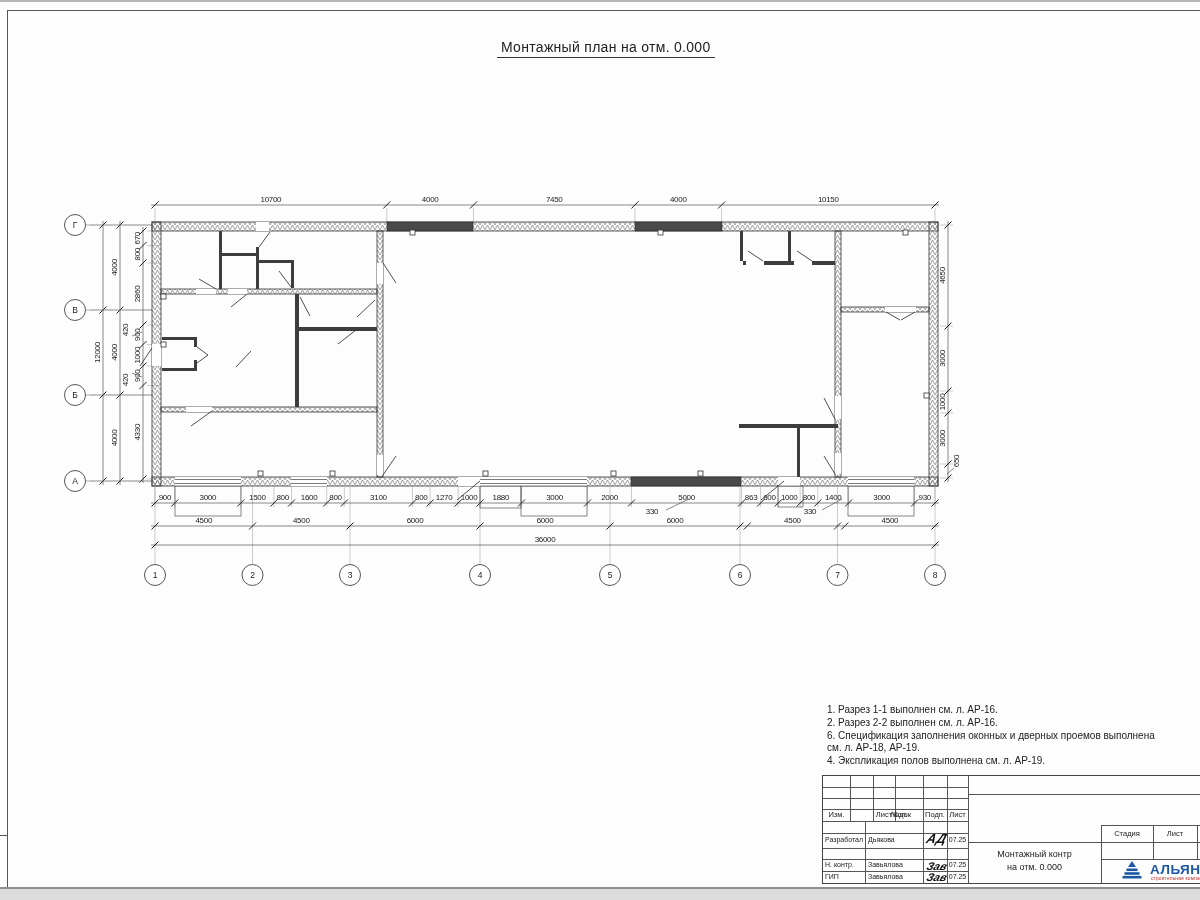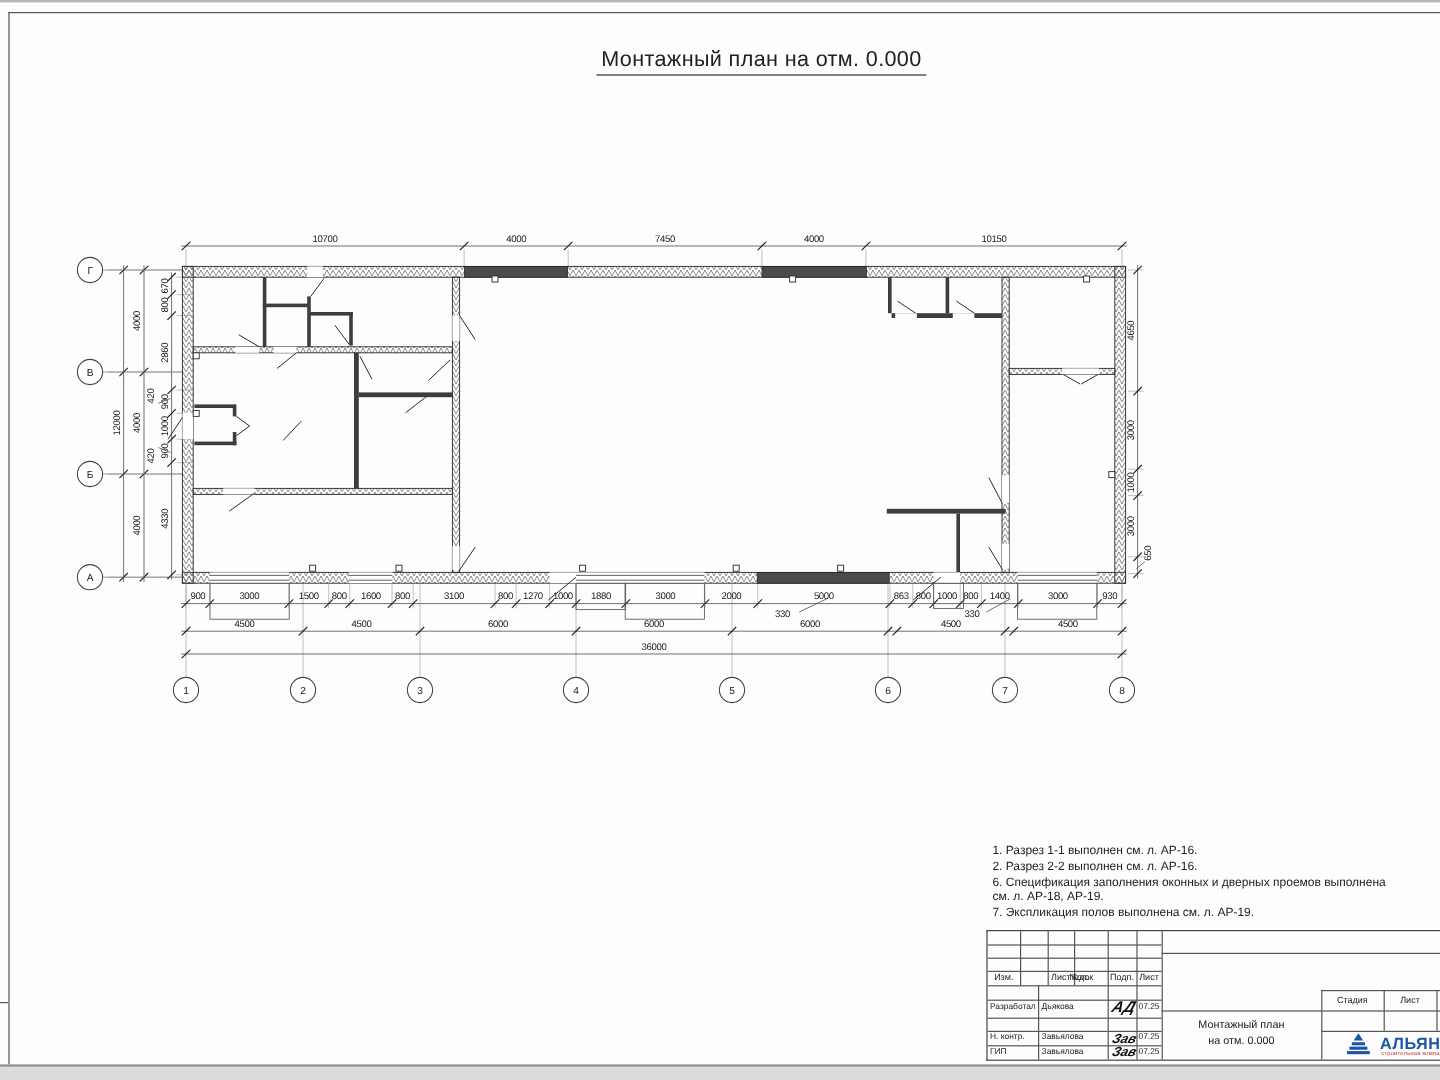--- a/index.html
+++ b/index.html
@@ -1,20 +1,20 @@
 <!DOCTYPE html>
 <html><head>
 <meta charset="utf-8">
 <style>
   html,body{margin:0;padding:0;background:#fff;}
   #page{position:relative;width:1200px;height:900px;background:#fdfdfd;overflow:hidden;
         font-family:"Liberation Sans",sans-serif;color:#1a1a1a;}
   .abs{position:absolute;}
   #plan-svg{position:absolute;left:0;top:0;}
-  #drawing-title{position:absolute;left:497px;top:39px;font-size:18px;color:#222;
+  #drawing-title{position:absolute;left:497px;top:39px;font-size:14px;color:#222;
      border-bottom:1px solid #333;padding:0 4px 2px 4px;letter-spacing:0.3px;white-space:nowrap;}
   #notes{position:absolute;left:827px;top:704px;font-size:10px;line-height:12.8px;color:#222;white-space:nowrap;}
   
   #titleblock{position:absolute;left:822px;top:775px;width:420px;height:107px;
       border-left:1px solid #444;border-top:1px solid #444;border-bottom:1px solid #444;font-size:7.5px;color:#222;}
   .tbl-line-h{position:absolute;height:1px;background:#555;}
   .tbl-line-v{position:absolute;width:1px;background:#555;}
   .tbl-cell{position:absolute;white-space:nowrap;overflow:visible;}
   .tbl-center{text-align:center;}
   .sig{font-style:italic;font-weight:bold;transform:skewX(-18deg);font-size:11px;color:#111;}
@@ -352,21 +352,21 @@
         <line x1="784" y1="481" x2="761" y2="500" stroke="#222" stroke-width="0.8"></line>
         <line x1="212" y1="411" x2="191" y2="426" stroke="#222" stroke-width="0.8"></line>
       </g>
   </svg>
 
   <div id="notes">
     <div>1. Разрез 1-1 выполнен см. л. АР-16.</div>
     <div>2. Разрез 2-2 выполнен см. л. АР-16.</div>
     <div>6. Спецификация заполнения оконных и дверных проемов выполнена</div>
     <div>см. л. АР-18, АР-19.</div>
-    <div>7. Экспликация полов выполнена см. л. АР-19.</div>
+    <div>4. Экспликация полов выполнена см. л. АР-19.</div>
   </div>
 
   <div id="titleblock">
 
     <div class="tbl-line-h" style="left:0;width:145px;top:11px;"></div>
     <div class="tbl-line-h" style="left:0;width:145px;top:22px;"></div>
     <div class="tbl-line-h" style="left:0;width:145px;top:33px;"></div>
     <div class="tbl-line-h" style="left:0;width:145px;top:45px;"></div>
     <div class="tbl-line-h" style="left:0;width:145px;top:57px;"></div>
     <div class="tbl-line-h" style="left:0;width:145px;top:72px;"></div>
@@ -403,21 +403,21 @@
     <div class="tbl-cell" style="left:45px;top:85px;font-size:7px;">Завьялова</div>
     <div class="tbl-cell sig" style="left:104px;top:84px;">Зав</div>
     <div class="tbl-cell tbl-center" style="left:124px;width:21px;top:85px;font-size:7px;">07.25</div>
 
     <div class="tbl-cell" style="left:2px;top:97px;font-size:7px;">ГИП</div>
     <div class="tbl-cell" style="left:45px;top:97px;font-size:7px;">Завьялова</div>
     <div class="tbl-cell sig" style="left:104px;top:95px;">Зав</div>
     <div class="tbl-cell tbl-center" style="left:124px;width:21px;top:97px;font-size:7px;">07.25</div>
 
     <div id="doc-title-cell" class="tbl-cell tbl-center" style="left:145px;width:133px;top:72px;">
-      <div>Монтажный план</div>
+      <div>Монтажный контр</div>
       <div>на отм. 0.000</div>
     </div>
 
     <div class="tbl-cell tbl-center" style="left:278px;width:52px;top:53px;">Стадия</div>
     <div class="tbl-cell tbl-center" style="left:330px;width:44px;top:53px;">Лист</div>
     <div class="tbl-cell tbl-center" style="left:374px;width:46px;top:53px;">Листов</div>
 
     <div class="tbl-cell" style="left:296px;top:85px;">
       <svg width="26" height="20" viewBox="0 0 26 20">
         <polygon points="13,0 17,6 9,6" fill="#1c57a5"></polygon>

